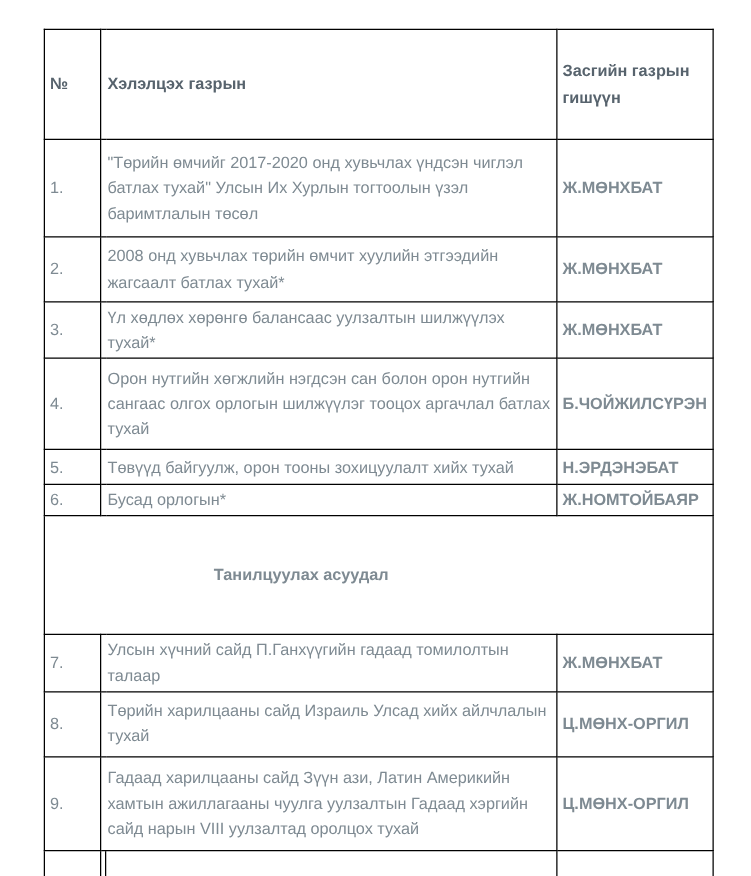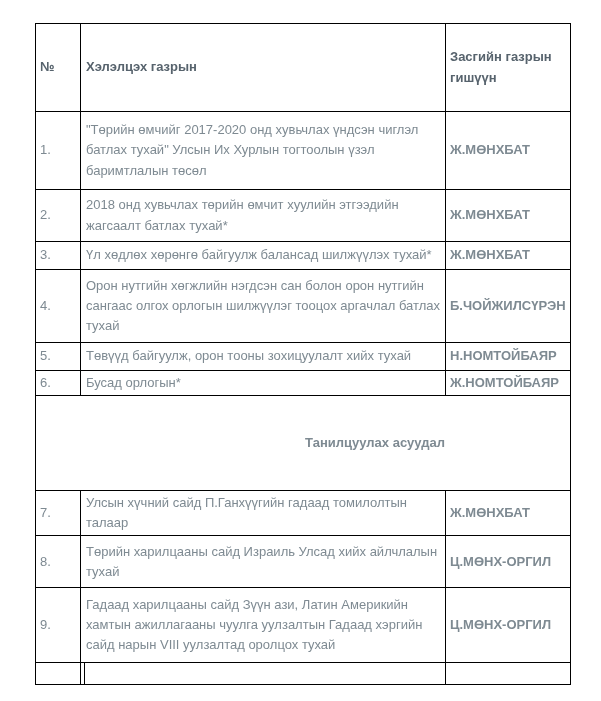--- a/index.html
+++ b/index.html
@@ -33,21 +33,21 @@
     color: #7e8a92;
     overflow: hidden;
   }
   .c-num    { padding: 2px 2px 2px 4px; }
   .c-issue  { padding: 2px 2px 2px 5px; }
   .c-member { padding: 2px 2px 2px 4px; font-weight: bold; color: #57636d; margin-left: 10px; }
   tr.hdr td { font-weight: bold; color: #57636d; }
   .section-cell {
     font-weight: bold;
     color: #57636d;
-    text-align: right;
+    text-align: center;
     padding-right: 125px; 
   }
   
   .rh-88 { height: 88px; }
   .rh-78 { height: 78px; }
   .rh-52 { height: 52px; }
   .rh-28 { height: 28px; }
   .rh-73 { height: 73px; }
   .rh-25 { height: 25px; }
   .rh-95 { height: 95px; }
@@ -75,37 +75,37 @@
         <td class="c-member">Засгийн газрын гишүүн</td>
       </tr>
 
       <tr class="rh-78">
         <td class="c-num">1.</td>
         <td class="c-issue" colspan="2">"Төрийн өмчийг 2017-2020 онд хувьчлах үндсэн чиглэл батлах тухай" Улсын Их Хурлын тогтоолын үзэл баримтлалын төсөл</td>
         <td class="c-member">Ж.МӨНХБАТ</td>
       </tr>
       <tr class="rh-52">
         <td class="c-num">2.</td>
-        <td class="c-issue" colspan="2">2018 онд хувьчлах төрийн өмчит хуулийн этгээдийн жагсаалт батлах тухай*</td>
+        <td class="c-issue" colspan="2">2008 онд хувьчлах төрийн өмчит хуулийн этгээдийн жагсаалт батлах тухай*</td>
         <td class="c-member">Ж.МӨНХБАТ</td>
       </tr>
       <tr class="rh-28">
         <td class="c-num">3.</td>
-        <td class="c-issue" colspan="2">Үл хөдлөх хөрөнгө байгуулж балансад шилжүүлэх тухай*</td>
+        <td class="c-issue" colspan="2">Үл хөдлөх хөрөнгө балансаас уулзалтын шилжүүлэх тухай*</td>
         <td class="c-member">Ж.МӨНХБАТ</td>
       </tr>
       <tr class="rh-73">
         <td class="c-num">4.</td>
         <td class="c-issue" colspan="2">Орон нутгийн хөгжлийн нэгдсэн сан болон орон нутгийн сангаас олгох орлогын шилжүүлэг тооцох аргачлал батлах тухай</td>
         <td class="c-member">Б.ЧОЙЖИЛСҮРЭН</td>
       </tr>
       <tr class="rh-28">
         <td class="c-num">5.</td>
         <td class="c-issue" colspan="2">Төвүүд байгуулж, орон тооны зохицуулалт хийх тухай</td>
-        <td class="c-member">Н.НОМТОЙБАЯР</td>
+        <td class="c-member">Н.ЭРДЭНЭБАТ</td>
       </tr>
       <tr class="rh-25">
         <td class="c-num">6.</td>
         <td class="c-issue" colspan="2">Бусад орлогын*</td>
         <td class="c-member">Ж.НОМТОЙБАЯР</td>
       </tr>
 
       <tr class="rh-95">
         <td class="section-cell" colspan="4">Танилцуулах асуудал</td>
       </tr>

